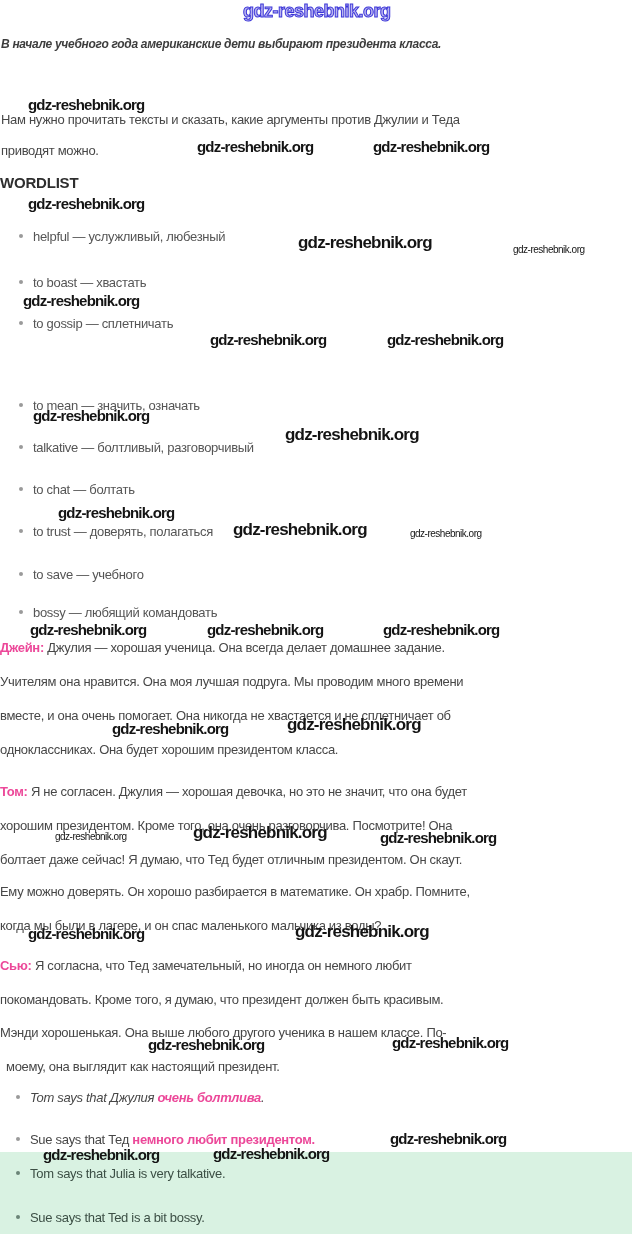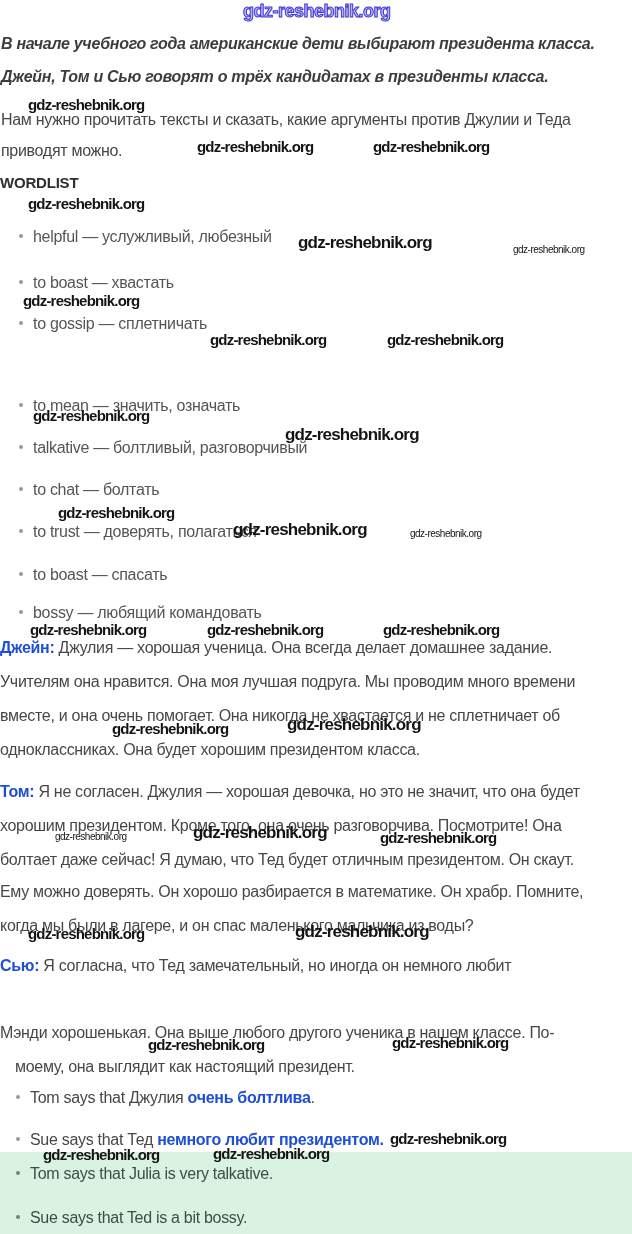--- a/index.html
+++ b/index.html
@@ -1,76 +1,76 @@
 <!DOCTYPE html>
 <html><head>
 <meta charset="utf-8">
 <style>
   html,body{margin:0;padding:0;background:#fff;}
   #page{position:relative;width:632px;height:1234px;background:#ffffff;overflow:hidden;
         font-family:"Liberation Sans",sans-serif;}
-  .line{position:absolute;white-space:pre;font-size:16px;letter-spacing:-0.3px;
+  .line{position:absolute;white-space:pre;font-size:13px;letter-spacing:-0.3px;
         color:#474747;line-height:20px;}
-  .it{font-style:italic;font-weight:600;color:#3d3d3d;font-size:16px;}
+  .it{font-style:italic;font-weight:600;color:#3d3d3d;font-size:12px;}
   .head{font-weight:800;font-size:15px;color:#2e2e2e;letter-spacing:-0.2px;}
   .wl{color:#555555;}
-  .b{font-weight:700;color:#1d4ed8;}
+  .b{font-weight:700;color:#ec4899;}
   .dot{position:absolute;left:-14px;top:7px;width:4px;height:4px;border-radius:50%;
        background:#9a9a9a;}
   .wm{position:absolute;white-space:nowrap;font-size:15px;letter-spacing:-0.8px;
       font-weight:600;color:#141414;line-height:16px;}
   .wm.lg{font-size:17px;}
   .wm.sm{font-size:10px;letter-spacing:-0.5px;font-weight:500;}
   .wm.blue{font-size:18px;font-weight:700;color:#b9b4ef;
            -webkit-text-stroke:1px #3b35d8;letter-spacing:-0.5px;}
   .answer-bg{position:absolute;left:0;top:1152px;width:632px;height:82px;background:#d9f2e2;}
   .ans{color:#3c4f45;}
   .ans .dot{background:#6b8577;}
 </style>
 </head>
 <body>
 
 <div id="page">
 
   <div class="wm blue" style="left:243px;top:3px;">gdz-reshebnik.org</div>
 
   <div class="line it" style="left:1px;top:34px;">В начале учебного года американские дети выбирают президента класса.</div>
-  <div class="line it" style="left:1px;top:67px;">Джейн, Том и Сью говорят о трёх кандидатах в президенты класса.</div>
 
   <div class="line" style="left:1px;top:110px;">Нам нужно прочитать тексты и сказать, какие аргументы против Джулии и Теда</div>
   <div class="line" style="left:1px;top:141px;">приводят можно.</div>
 
   <div class="line head" style="left:0px;top:173px;">WORDLIST</div>
 
   <div class="line wl" style="left:33px;top:227px;"><span class="dot"></span><span>helpful — услужливый, любезный</span></div>
   <div class="line wl" style="left:33px;top:273px;"><span class="dot"></span><span>to boast — хвастать</span></div>
   <div class="line wl" style="left:33px;top:314px;"><span class="dot"></span><span>to gossip — сплетничать</span></div>
   <div class="line wl" style="left:33px;top:396px;"><span class="dot"></span><span>to mean — значить, означать</span></div>
   <div class="line wl" style="left:33px;top:438px;"><span class="dot"></span><span>talkative — болтливый, разговорчивый</span></div>
   <div class="line wl" style="left:33px;top:480px;"><span class="dot"></span><span>to chat — болтать</span></div>
   <div class="line wl" style="left:33px;top:522px;"><span class="dot"></span><span>to trust — доверять, полагаться</span></div>
-  <div class="line wl" style="left:33px;top:565px;"><span class="dot"></span><span>to boast — спасать</span></div>
+  <div class="line wl" style="left:33px;top:565px;"><span class="dot"></span><span>to save — учебного</span></div>
   <div class="line wl" style="left:33px;top:603px;"><span class="dot"></span><span>bossy — любящий командовать</span></div>
 
   <div class="line" style="left:0px;top:638px;"><span class="b">Джейн:</span><span> Джулия — хорошая ученица. Она всегда делает домашнее задание.</span></div>
   <div class="line" style="left:0px;top:672px;">Учителям она нравится. Она моя лучшая подруга. Мы проводим много времени</div>
   <div class="line" style="left:0px;top:706px;">вместе, и она очень помогает. Она никогда не хвастается и не сплетничает об</div>
   <div class="line" style="left:0px;top:740px;">одноклассниках. Она будет хорошим президентом класса.</div>
 
   <div class="line" style="left:0px;top:782px;"><span class="b">Том:</span><span> Я не согласен. Джулия — хорошая девочка, но это не значит, что она будет</span></div>
   <div class="line" style="left:0px;top:816px;">хорошим президентом. Кроме того, она очень разговорчива. Посмотрите! Она</div>
   <div class="line" style="left:0px;top:850px;">болтает даже сейчас! Я думаю, что Тед будет отличным президентом. Он скаут.</div>
   <div class="line" style="left:0px;top:882px;">Ему можно доверять. Он хорошо разбирается в математике. Он храбр. Помните,</div>
   <div class="line" style="left:0px;top:916px;">когда мы были в лагере, и он спас маленького мальчика из воды?</div>
 
   <div class="line" style="left:0px;top:956px;"><span class="b">Сью:</span><span> Я согласна, что Тед замечательный, но иногда он немного любит</span></div>
+  <div class="line" style="left:0px;top:990px;">покомандовать. Кроме того, я думаю, что президент должен быть красивым.</div>
   <div class="line" style="left:0px;top:1023px;">Мэнди хорошенькая. Она выше любого другого ученика в нашем классе. По-</div>
-  <div class="line" style="left:15px;top:1057px;">моему, она выглядит как настоящий президент.</div>
+  <div class="line" style="left:6px;top:1057px;">моему, она выглядит как настоящий президент.</div>
 
-  <div class="line" style="left:30px;top:1088px;"><span class="dot"></span><span>Tom says that Джулия </span><span class="b">очень болтлива</span><span>.</span></div>
+  <div class="line" style="left:30px;top:1088px;font-style:italic;"><span class="dot"></span><span>Tom says that Джулия </span><span class="b">очень болтлива</span><span>.</span></div>
   <div class="line" style="left:30px;top:1130px;"><span class="dot"></span><span>Sue says that Тед </span><span class="b">немного любит президентом.</span><span></span></div>
 
   <div class="answer-bg"></div>
   <div class="line ans" style="left:30px;top:1164px;"><span class="dot"></span><span>Tom says that Julia is very talkative.</span></div>
   <div class="line ans" style="left:30px;top:1208px;"><span class="dot"></span><span>Sue says that Ted is a bit bossy.</span></div>
 
   <div class="wm" style="left:28px;top:97px;">gdz-reshebnik.org</div>
   <div class="wm" style="left:197px;top:139px;">gdz-reshebnik.org</div>
   <div class="wm" style="left:373px;top:139px;">gdz-reshebnik.org</div>
   <div class="wm" style="left:28px;top:196px;">gdz-reshebnik.org</div>

